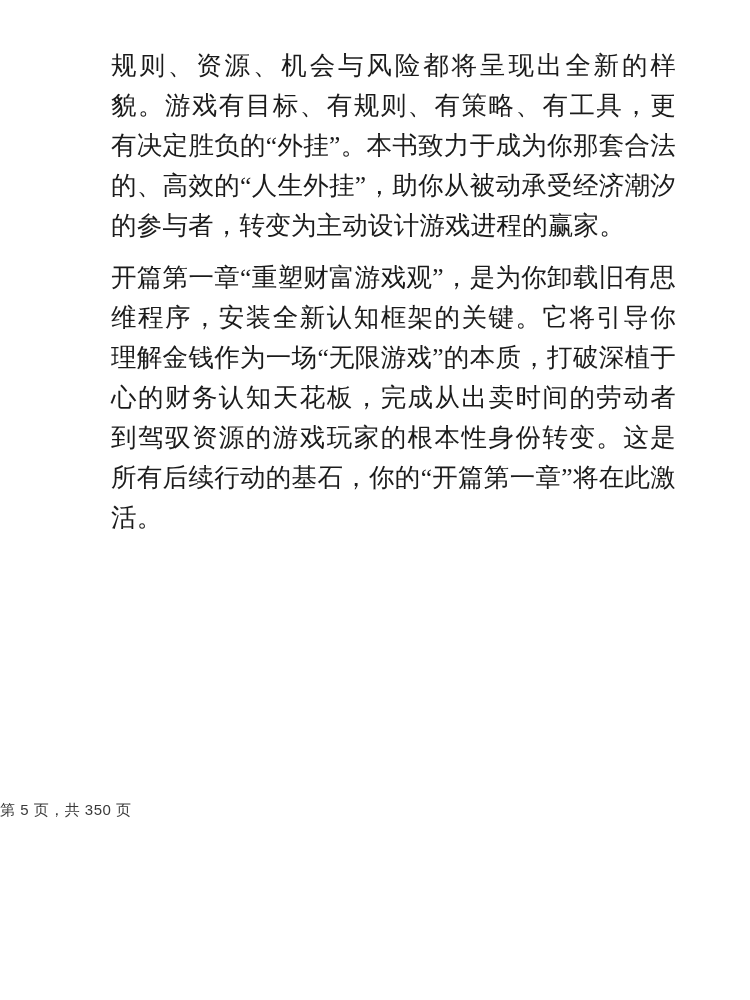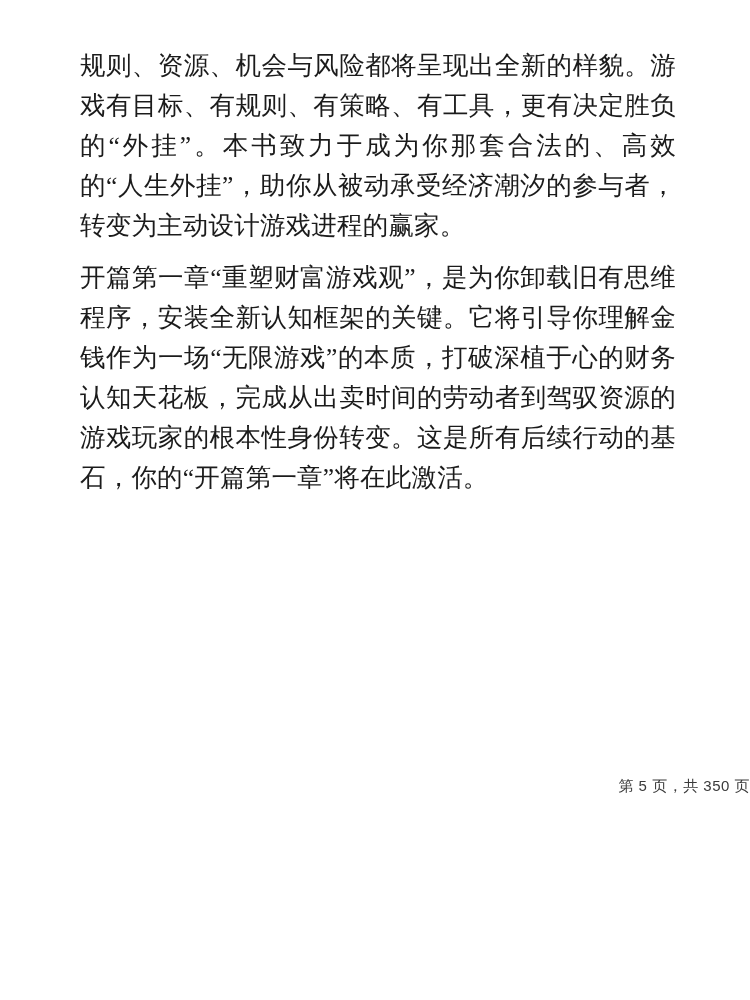--- a/index.html
+++ b/index.html
@@ -12,42 +12,42 @@
     background: #ffffff;
     font-family: "Liberation Serif", "DejaVu Serif", serif;
     color: #1b1b1b;
     overflow: hidden;
   }
   .page {
     position: relative;
     width: 750px;
     height: 828px;
     box-sizing: border-box;
-    padding: 46px 74px 0 80px;
+    padding: 46px 74px 0 111px;
     display: flex;
     flex-direction: column;
   }
   .content {
     flex: 1 1 auto;
   }
   .para {
     font-size: 25.5px;
     line-height: 40px;
     text-align: justify;
     text-justify: inter-ideograph;
     letter-spacing: 0.2px;
     margin: 0 0 12px 0;
     color: #1b1b1b;
   }
   .footer {
     position: absolute;
     left: 0;
     right: 0;
-    bottom: 32px;
-    text-align: right;
+    bottom: 8px;
+    text-align: left;
     font-size: 15px;
     color: #3a3a3a;
     font-family: "Liberation Sans", sans-serif;
     letter-spacing: 0.5px;
   }
 </style>
 </head>
 <body>
 
 <div class="page">

